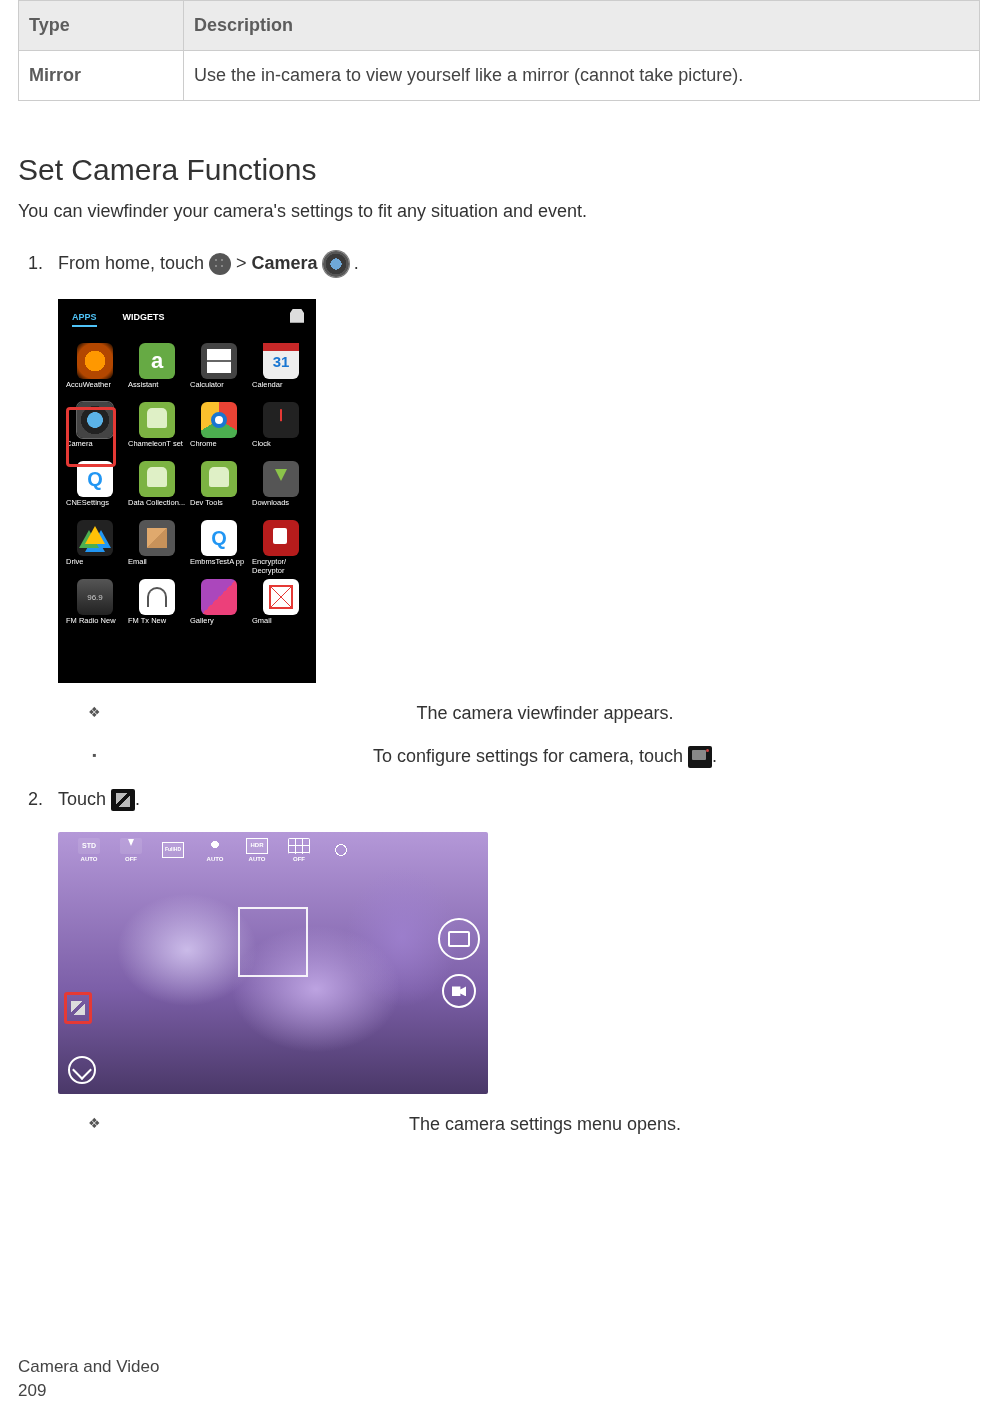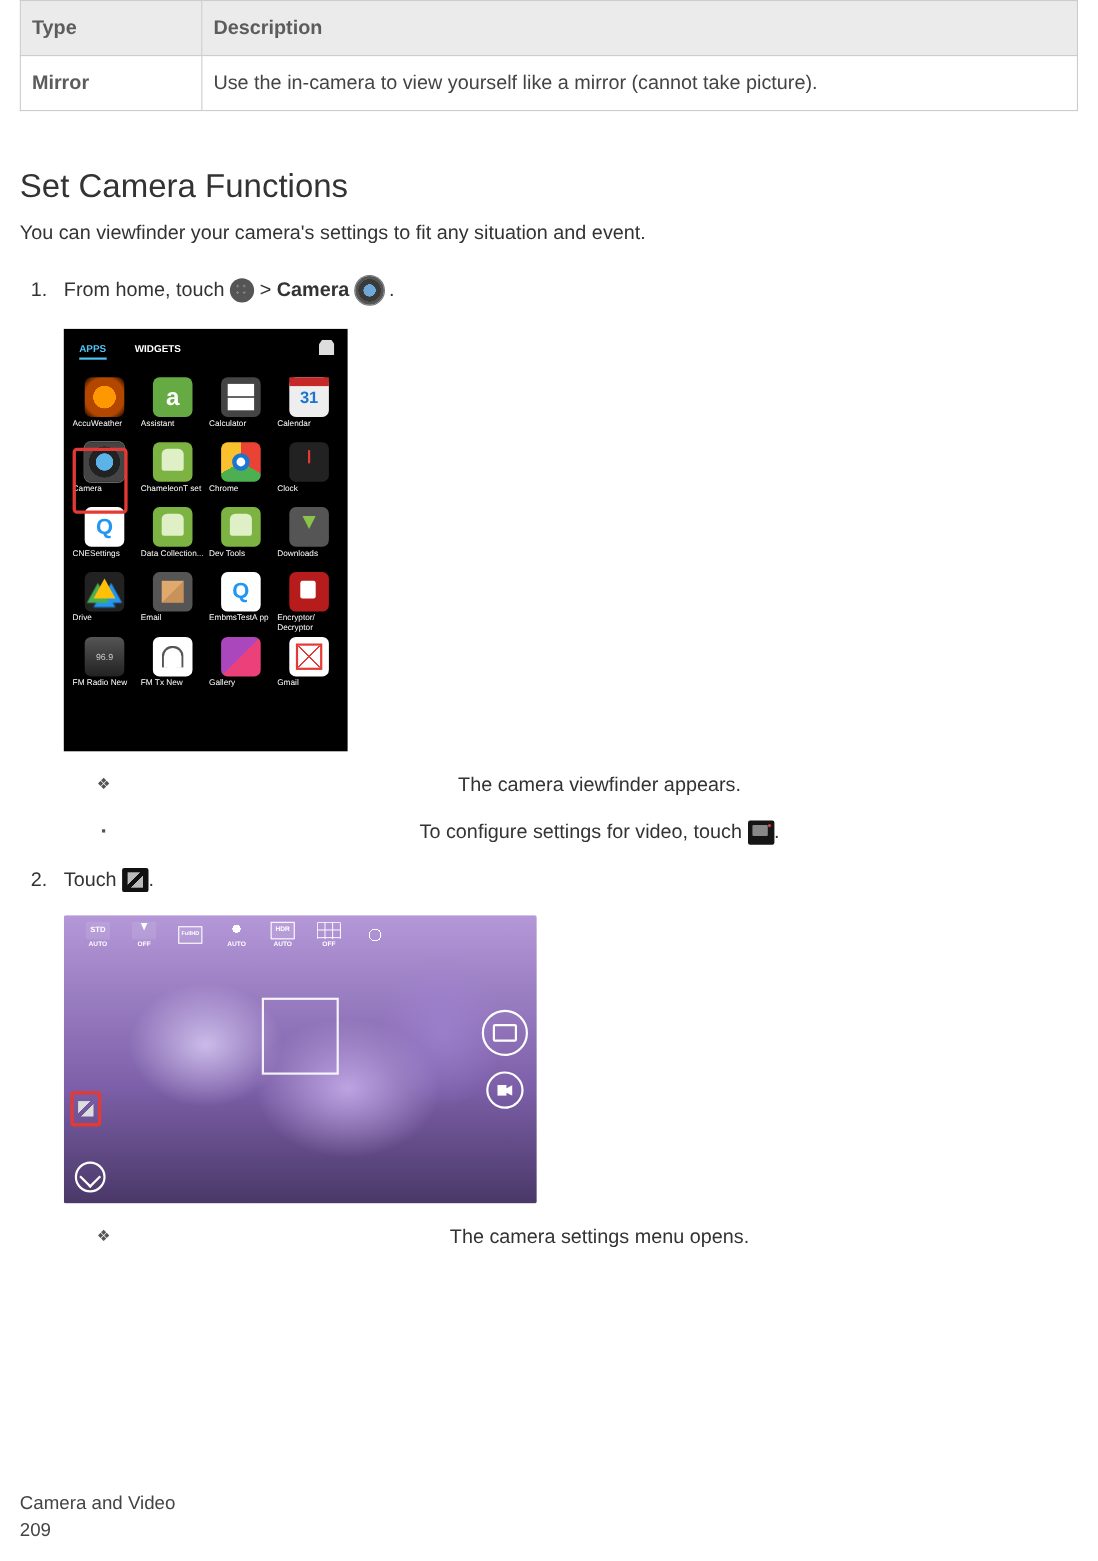--- a/index.html
+++ b/index.html
@@ -231,21 +231,21 @@
             <div class="ico ico-gmail"></div>
             <div class="lbl">Gmail</div>
           </div>
         </div>
       <div class="highlight-box"></div>
     </div>
 
     <ul class="sub">
       <li class="diamond">The camera viewfinder appears.</li>
       <li class="square">
-        <span>To configure settings for video, touch </span><span class="video-icon"></span><span>.</span>
+        <span>To configure settings for camera, touch </span><span class="video-icon"></span><span>.</span>
       </li>
     </ul>
   </li>
 
   <li>
     <span>Touch </span><span class="wrench-icon-inline"></span><span>.</span>
 
     
     <div class="shot2">
       <div class="topbar" id="topbar">

